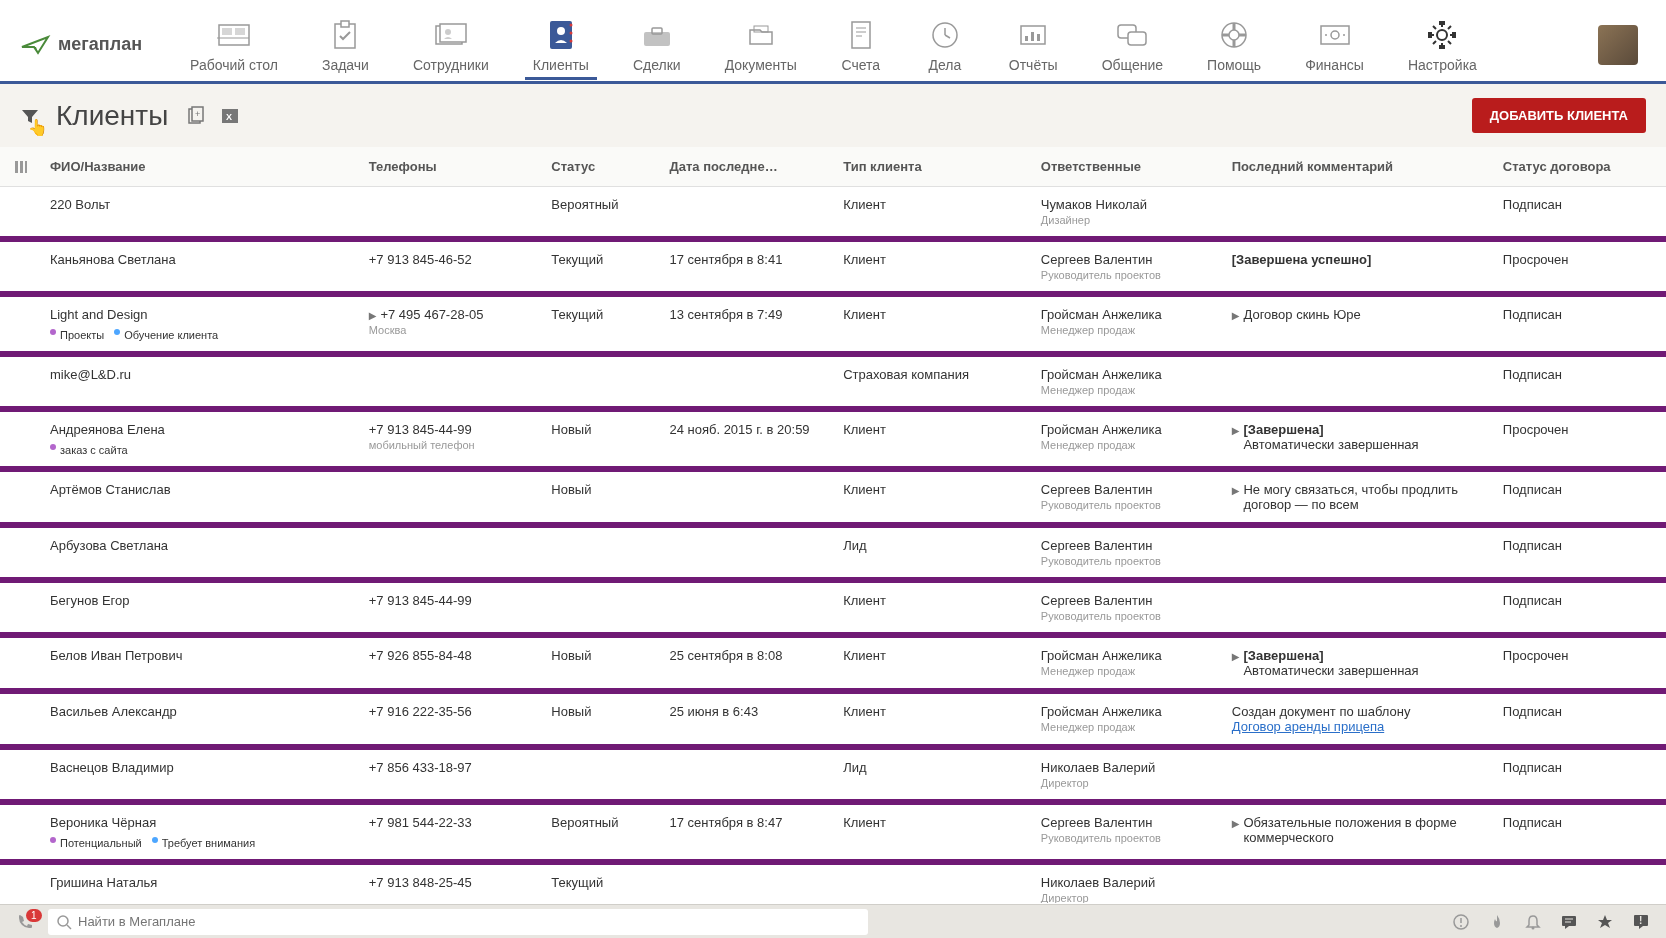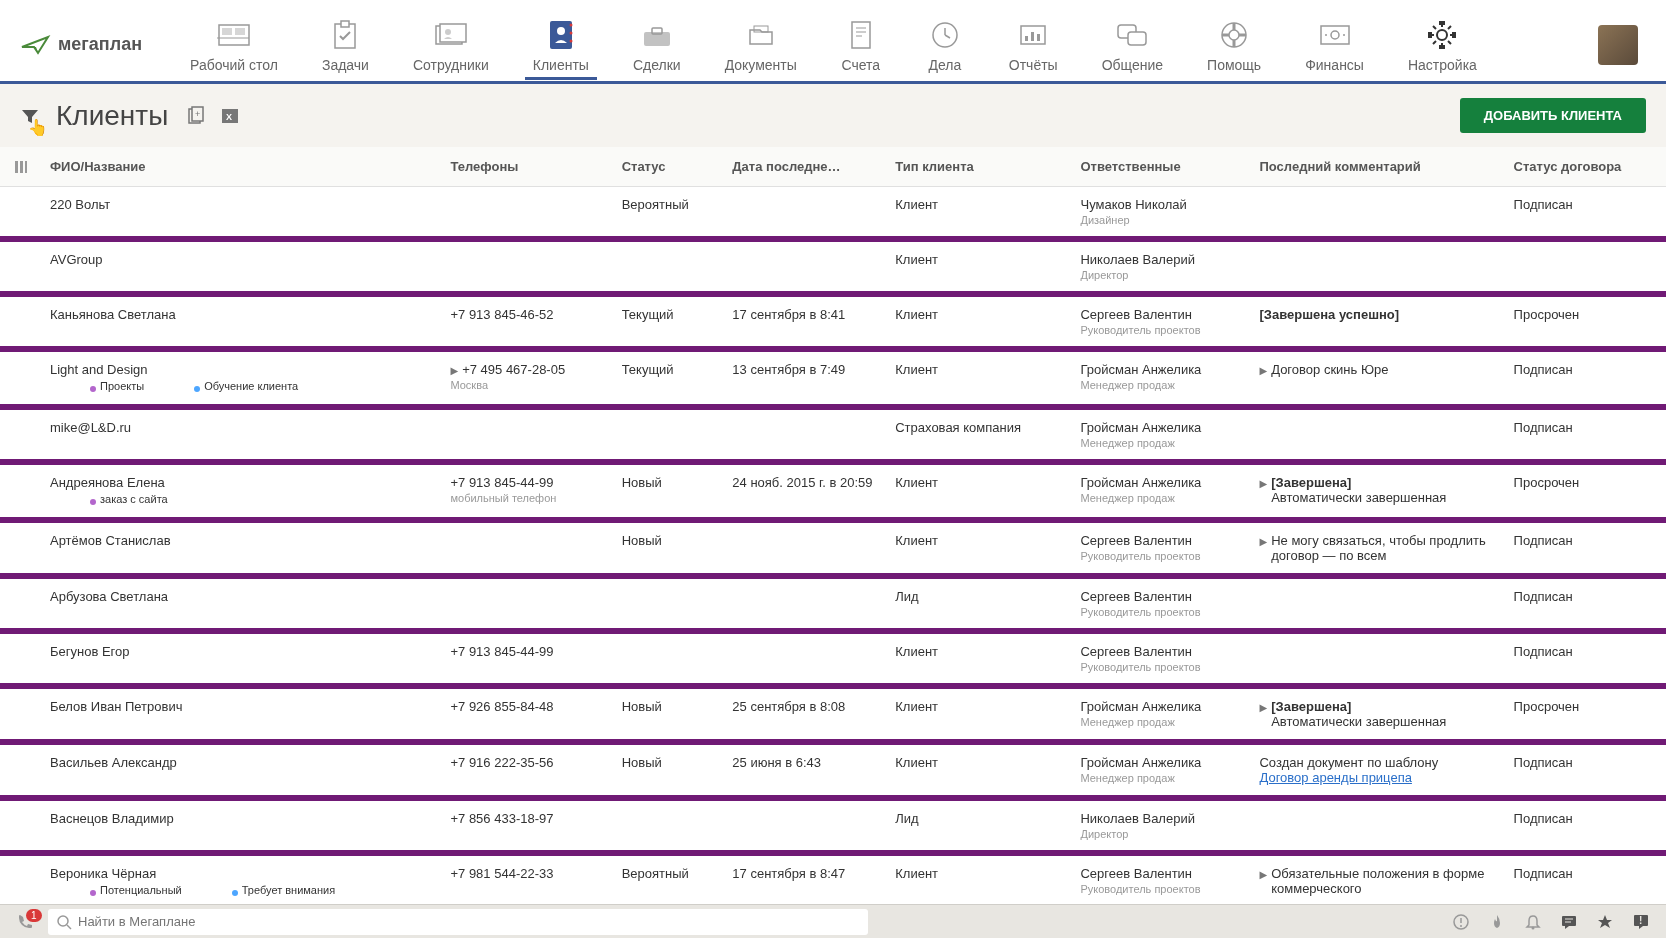--- a/index.html
+++ b/index.html
@@ -17,33 +17,33 @@
 .nav-label { font-size: 14px; color: #666; margin-top: 4px; }
 .nav-item.active { border-bottom: 3px solid #3b5998; margin-bottom: -3px; }
 .avatar { width: 40px; height: 40px; border-radius: 4px; background: linear-gradient(135deg, #8b7355, #5a4a3a); margin-left: auto; }
 
 
 .page-header { display: flex; align-items: center; padding: 14px 20px; background: #f5f3ef; }
 .filter-icon { width: 20px; height: 20px; margin-right: 16px; cursor: pointer; position: relative; }
 .cursor-hand { position: absolute; left: 8px; top: 12px; font-size: 16px; }
 .page-title { font-size: 28px; font-weight: 300; color: #444; margin-right: 16px; }
 .header-icon { width: 24px; height: 24px; margin-right: 10px; cursor: pointer; color: #777; display: flex; align-items: center; justify-content: center; }
-.add-btn { margin-left: auto; background: #15803d; color: #fff; border: none; padding: 10px 24px; font-size: 13px; font-weight: bold; border-radius: 3px; cursor: pointer; }
+.add-btn { margin-left: auto; background: #b91c1c; color: #fff; border: none; padding: 10px 18px; font-size: 13px; font-weight: bold; border-radius: 3px; cursor: pointer; }
 
 
 .table-wrap { overflow-y: auto; height: calc(100vh - 84px - 64px - 34px); }
 table { width: 100%; border-collapse: collapse; }
 thead th { text-align: left; padding: 12px 10px; font-weight: bold; font-size: 13px; color: #555; border-bottom: 1px solid #e0e0e0; background: #fafaf8; position: sticky; top: 0; }
 thead th:first-child { width: 40px; padding-left: 14px; }
 tbody tr { border-bottom: 6px solid #701a75; }
 tbody td { padding: 10px 10px; vertical-align: top; font-size: 13px; color: #333; }
 .col-settings { color: #999; cursor: pointer; }
 .sub { font-size: 11px; color: #999; margin-top: 2px; }
 .tags { margin-top: 3px; font-size: 11px; }
-.tag { display: inline-flex; align-items: flex-end; margin-right: 10px; margin-left: 40px; }
+.tag { display: inline-flex; align-items: flex-start; margin-right: 10px; }
 .tag-dot { width: 6px; height: 6px; border-radius: 50%; margin-right: 4px; display: inline-block; }
 .tag-purple { background: #b366cc; }
 .tag-blue { background: #4da6ff; }
 .comment { display: flex; align-items: flex-start; gap: 4px; }
 .caret { color: #777; font-size: 10px; margin-top: 3px; }
 .bold { font-weight: bold; }
 .link { color: #2a6fc9; text-decoration: underline; cursor: pointer; }
 .phone-caret { color: #777; font-size: 10px; margin-right: 4px; }
 
 
@@ -270,36 +270,20 @@
           <td>
             <div>Чумаков Николай</div>
             <div class="sub">Дизайнер</div>
           </td>
           <td style="max-width:200px"></td>
           <td>Подписан</td>
         </tr>
         <tr>
           <td></td>
           <td>
-            <div>AVGroup</div>
-          </td>
-          <td></td>
-          <td></td>
-          <td style="max-width:120px"></td>
-          <td>Клиент</td>
-          <td>
-            <div>Николаев Валерий</div>
-            <div class="sub">Директор</div>
-          </td>
-          <td style="max-width:200px"></td>
-          <td></td>
-        </tr>
-        <tr>
-          <td></td>
-          <td>
             <div>Каньянова Светлана</div>
           </td>
           <td><span>+7 913 845-46-52</span></td>
           <td>Текущий</td>
           <td style="max-width:120px">17 сентября в 8:41</td>
           <td>Клиент</td>
           <td>
             <div>Сергеев Валентин</div>
             <div class="sub">Руководитель проектов</div>
           </td>

